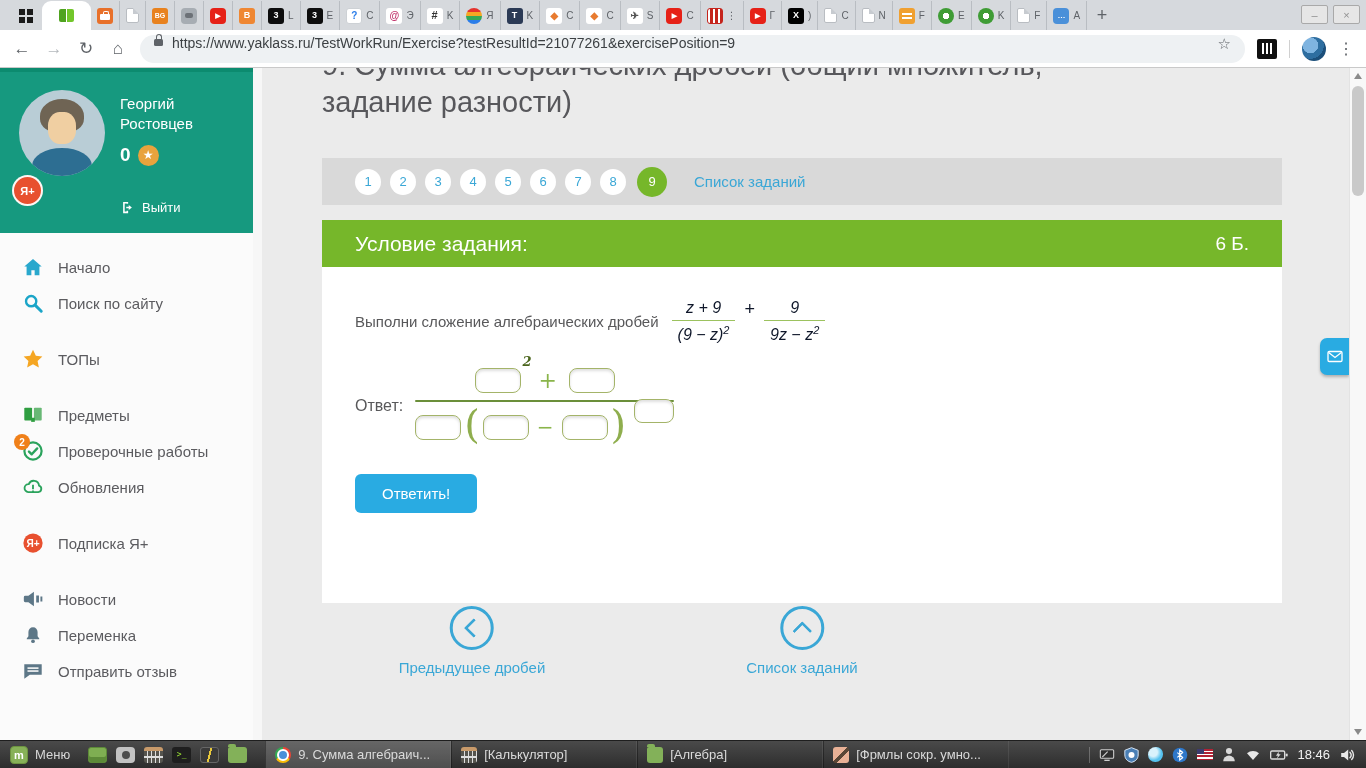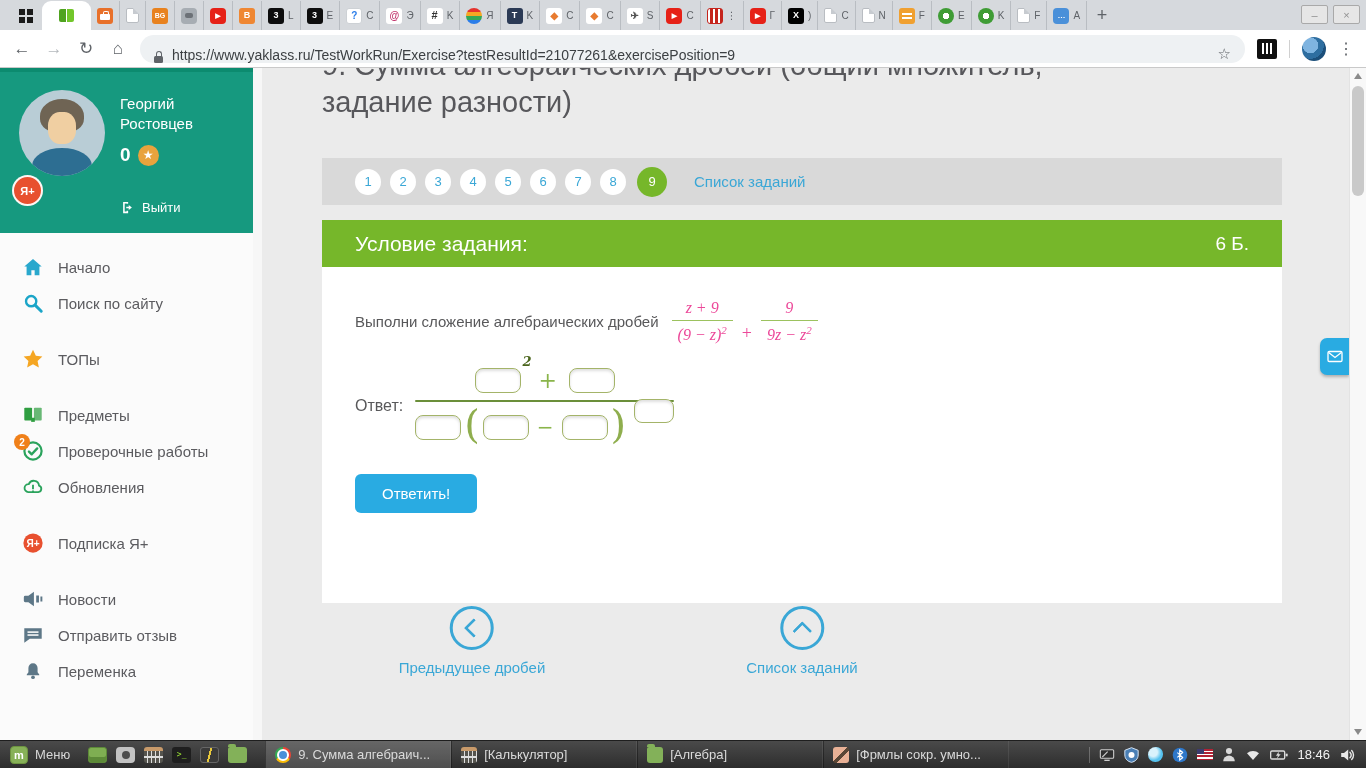--- a/index.html
+++ b/index.html
@@ -44,21 +44,21 @@
   .gear-icon{background:radial-gradient(circle at 50% 50%,#fff 0 3px,#3f9c35 3px 8px);border-radius:50%}
   .bluechat-icon{background:#4a90d9;color:#fff;border-radius:4px;font-size:8px}
 
   .win-controls{position:absolute;right:6px;top:5px;display:flex;gap:5px}
   .win-btn{width:25px;height:17px;border:1px solid #a9a9a9;background:#e6e6e6;color:#909090;
            font-size:11px;display:flex;align-items:center;justify-content:center;border-radius:2px}
 
   .toolbar{height:38px;background:#fff;display:flex;align-items:center;padding:0 12px;gap:12px;border-bottom:1px solid #c9c9c9;box-sizing:border-box}
   .nav-ico{font-size:17px;color:#5f6368;width:20px;text-align:center}
   .nav-ico.disabled{color:#b4b8bc}
-  .urlbar{flex:1;height:28px;background:#eef1f3;border-radius:14px;display:flex;align-items:flex-end;padding:0 14px;gap:9px;min-width:0}
+  .urlbar{flex:1;height:28px;background:#eef1f3;border-radius:14px;display:flex;align-items:flex-start;padding:0 14px;gap:9px;min-width:0}
   .lock{width:9px;height:7px;background:#5f6368;border-radius:1.5px;position:relative;margin-top:4px;flex:none}
   .lock::before{content:"";position:absolute;top:-5px;left:1.5px;width:4px;height:5px;border:1.5px solid #5f6368;border-bottom:none;border-radius:3px 3px 0 0}
   .url-text{font-size:14px;color:#3c4043;white-space:nowrap;overflow:hidden;flex:1}
   .star{font-size:15px;color:#5f6368}
   .ext-icon{width:20px;height:20px;background:#111;border-radius:2px;display:flex;align-items:center;justify-content:center}
   .ext-icon span{width:2px;height:9px;background:#fff;box-shadow:4px 0 0 #fff,-4px 0 0 #fff;border-top:2px solid #fff}
   .tool-sep{width:1px;height:18px;background:#d0d0d0}
   .globe{width:24px;height:24px;border-radius:50%;background:radial-gradient(circle at 35% 35%,#7fb4e0 0 35%,#2e6ea0 36% 60%,#1c4f7a 61%)}
   .dots{font-size:16px;color:#5f6368}
 
@@ -98,21 +98,21 @@
                display:flex;align-items:center;justify-content:center;flex:none}
   .page-circle.active{background:#76b72a;color:#fff;width:30px;height:30px;margin:0 2px}
   .pagination-link{color:#3aa7d6;font-size:15px;margin-left:16px;cursor:pointer}
 
   .task-header{position:absolute;top:152px;left:60px;width:960px;height:47px;background:#76b72a;color:#fff;
                display:flex;align-items:center;justify-content:space-between;padding:0 33px;box-sizing:border-box}
   .th-title{font-size:21px}.th-points{font-size:19px}
 
   .card{position:absolute;top:199px;left:60px;width:960px;height:336px;background:#fff;box-sizing:border-box;padding:0 33px}
   .prompt-row{margin-top:32px;display:flex;align-items:center;gap:10px;color:#58585a;font-size:15px}
-  .math{font-family:Liberation Serif, serif;font-style:italic;color:#ec4899;display:inline-flex;align-items:flex-end;font-size:16px}
+  .math{font-family:Liberation Sans, sans-serif;font-style:italic;color:#0f172a;display:inline-flex;align-items:flex-start;font-size:16px}
   .mfrac{display:inline-flex;flex-direction:column;align-items:center;margin:0 3px}
   .mnum{padding:0 6px 3px}
   .mden{padding:3px 6px 0;border-top:1.4px solid #9cc25f}
   .math sup{font-size:11px;font-style:italic}
   .mplus{margin:0 6px;font-size:18px;font-style:normal}
 
   .answer-row{margin-top:24px;display:flex;align-items:center;gap:12px}
   .answer-label{font-size:16px;color:#58585a;flex:none}
   .answer-frac{display:inline-flex;flex-direction:column;align-items:center}
   .af-num{display:flex;align-items:center;margin-bottom:7px}
@@ -432,35 +432,35 @@
             <span class="menu-icon" style="color: rgb(93, 119, 135);">
               <svg viewBox="0 0 24 24" width="22" height="22">
                 <path fill="currentColor" d="M13 4v16l-6-4.5H3.5A1.5 1.5 0 0 1 2 14V10a1.5 1.5 0 0 1 1.5-1.5H7zM15.5 8.2h3v7.6h-3zm4.6 1.2h2.1v5.2h-2.1z"></path>
               </svg>
             </span>
             <span class="menu-label">Новости</span>
           </div>
           <div class="menu-item">
             <span class="menu-icon" style="color: rgb(93, 119, 135);">
               <svg viewBox="0 0 24 24" width="22" height="22">
+                <path fill="currentColor" d="M12 3.5c-3 0-5 2.3-5 5.2v4.6l-1.8 2.4v.8h13.6v-.8L17 13.3V8.7c0-2.9-2-5.2-5-5.2z"></path>
+                <circle cx="12" cy="18.8" r="2" fill="currentColor"></circle>
+              </svg>
+            </span>
+            <span class="menu-label">Переменка</span>
+          </div>
+          <div class="menu-item">
+            <span class="menu-icon" style="color: rgb(93, 119, 135);">
+              <svg viewBox="0 0 24 24" width="22" height="22">
                 <path fill="currentColor" d="M2.5 4.5h19V16h-13l-6 4.5z"></path>
                 <rect x="6" y="8" width="12" height="1.7" fill="#fbfbfb"></rect>
                 <rect x="6" y="11.2" width="12" height="1.7" fill="#fbfbfb"></rect>
               </svg>
             </span>
             <span class="menu-label">Отправить отзыв</span>
-          </div>
-          <div class="menu-item">
-            <span class="menu-icon" style="color: rgb(93, 119, 135);">
-              <svg viewBox="0 0 24 24" width="22" height="22">
-                <path fill="currentColor" d="M12 3.5c-3 0-5 2.3-5 5.2v4.6l-1.8 2.4v.8h13.6v-.8L17 13.3V8.7c0-2.9-2-5.2-5-5.2z"></path>
-                <circle cx="12" cy="18.8" r="2" fill="currentColor"></circle>
-              </svg>
-            </span>
-            <span class="menu-label">Переменка</span>
           </div>
         </div>
       </div>
   </div>
 
   <div class="main">
     <h1 class="page-title" style="margin:0">
       <div>9. Сумма алгебраических дробей (общий множитель,</div>
       <div>задание разности)</div>
     </h1>

